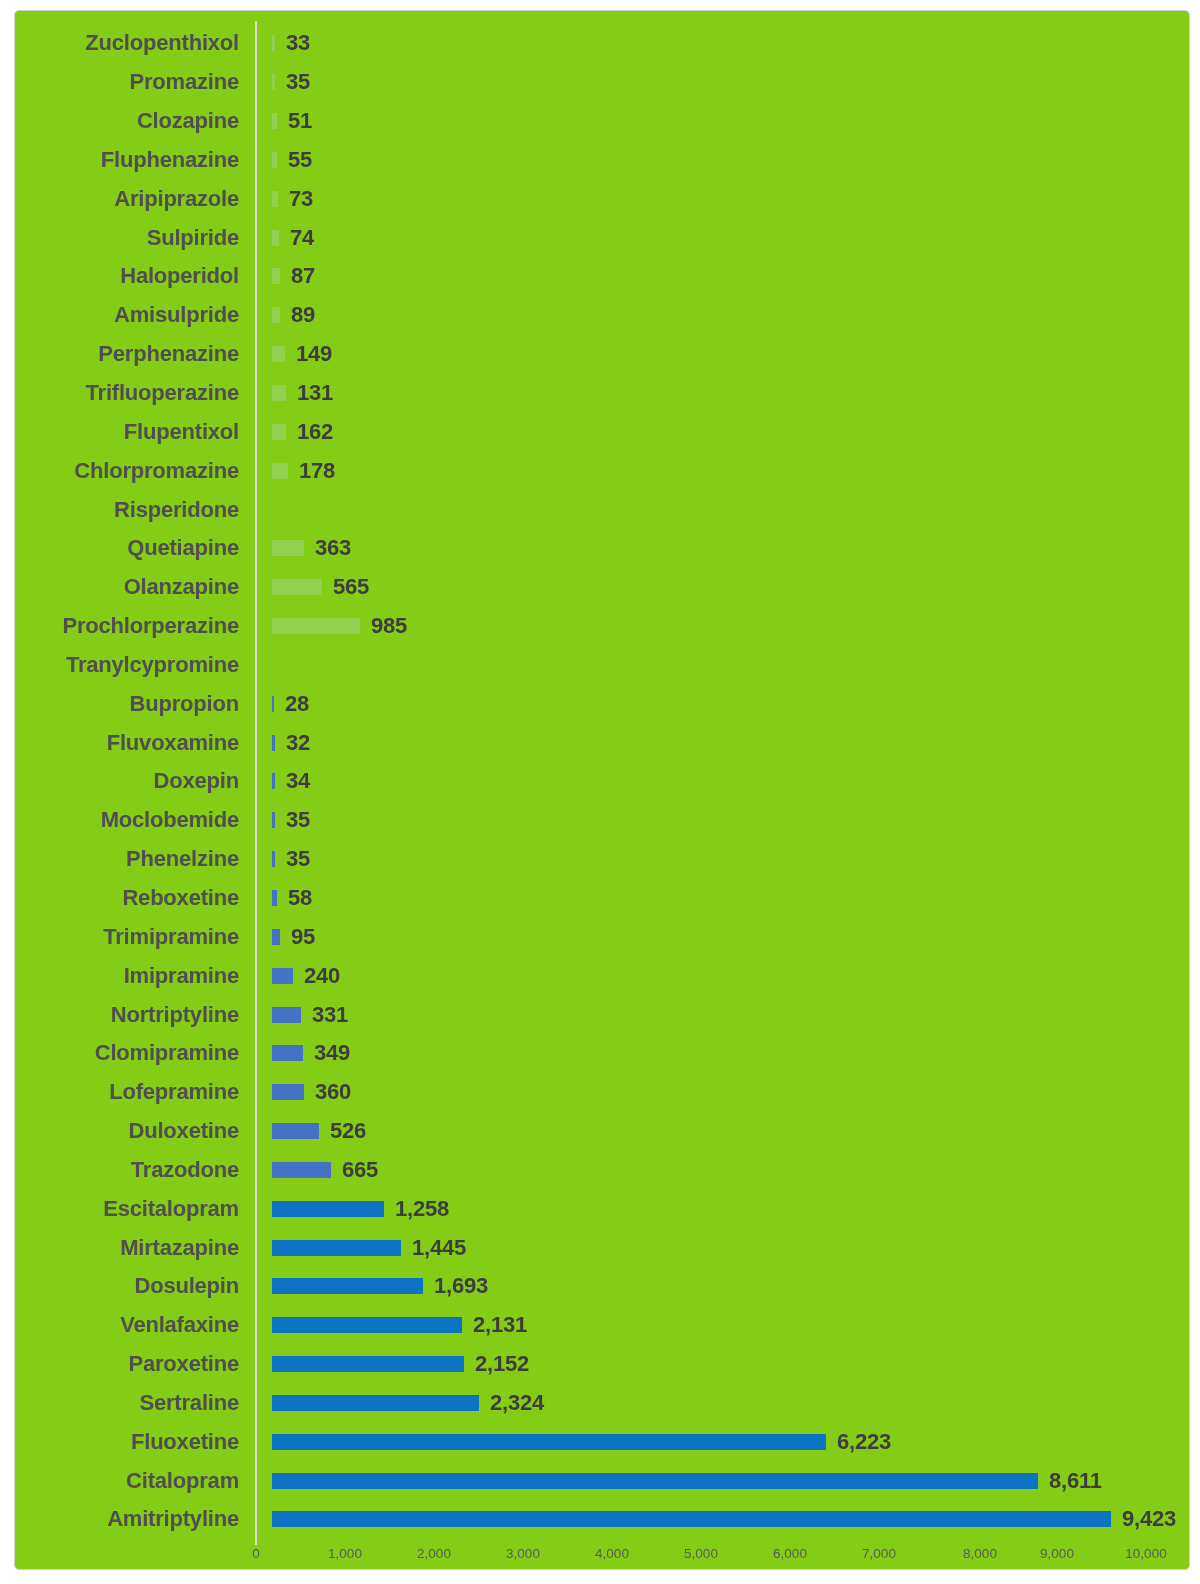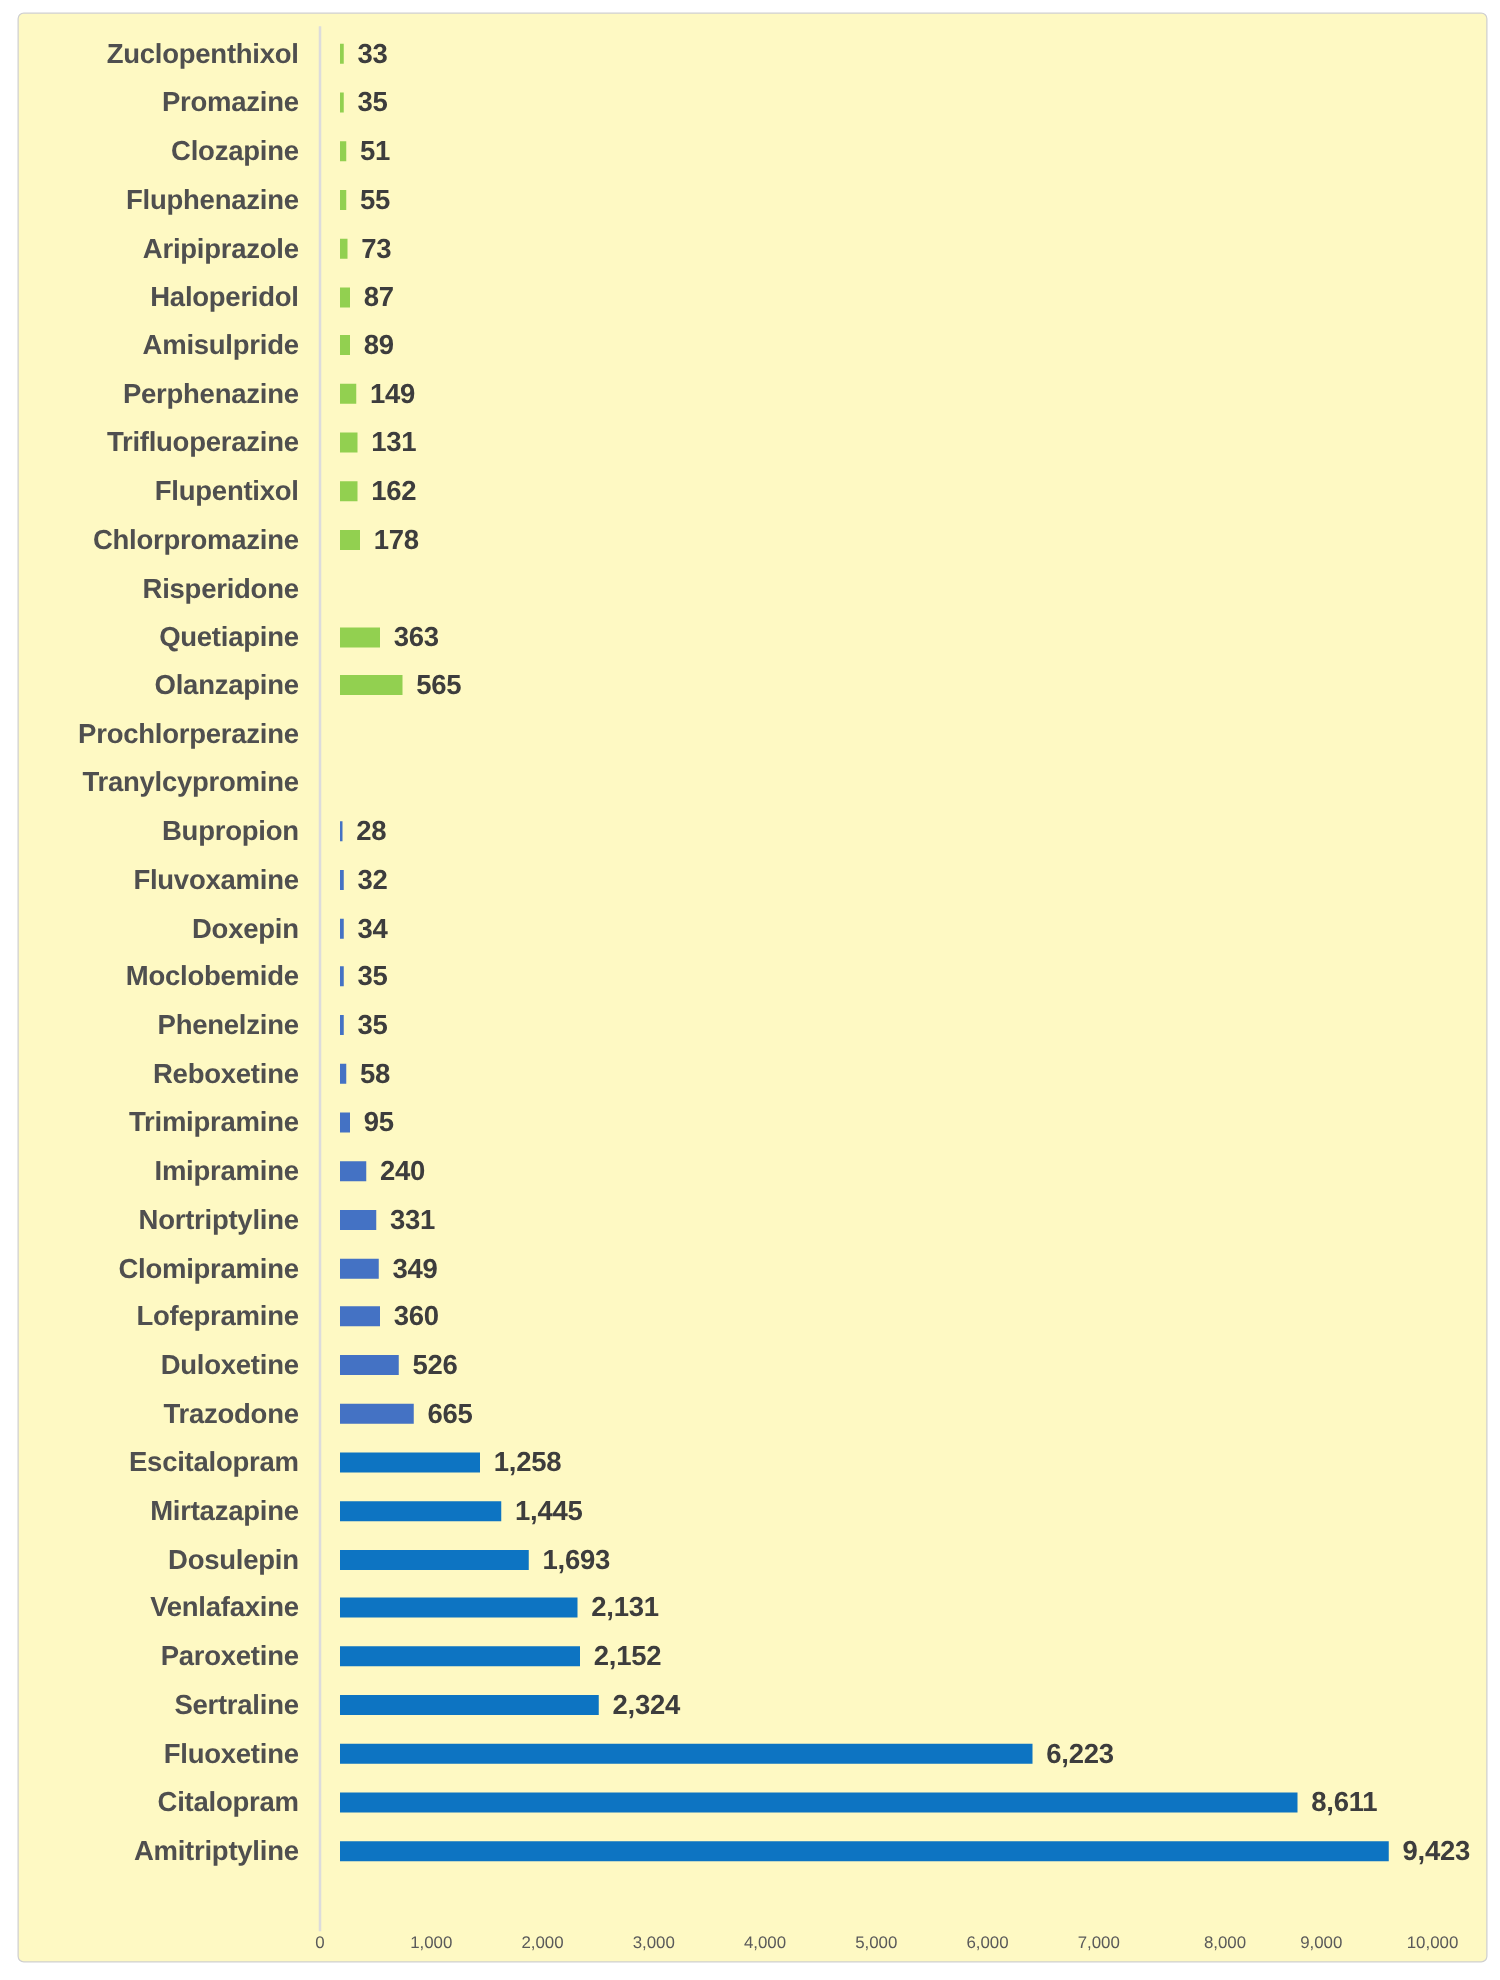--- a/index.html
+++ b/index.html
@@ -10,21 +10,21 @@
     height: 1584px;
     font-family: "Liberation Sans", "DejaVu Sans", sans-serif;
     overflow: hidden;
   }
   .card {
     position: absolute;
     left: 14px;
     top: 10px;
     width: 1176px;
     height: 1560px;
-    background: #fef9c3;
+    background: #84cc16;
     border: 1px solid #d0d0d0;
     border-radius: 5px;
     box-sizing: border-box;
   }
   .rows {
     position: absolute;
     left: 0;
     top: 13px;
     right: 0;
   }
@@ -126,20 +126,27 @@
         </div>
       </div>
       <div class="row">
         <div class="cat">Aripiprazole</div>
         <div class="area">
           <div class="bar" style="width: 6px; background: rgb(146, 208, 80);"></div>
           <div class="val">73</div>
         </div>
       </div>
       <div class="row">
+        <div class="cat">Sulpiride</div>
+        <div class="area">
+          <div class="bar" style="width: 7px; background: rgb(146, 208, 80);"></div>
+          <div class="val">74</div>
+        </div>
+      </div>
+      <div class="row">
         <div class="cat">Haloperidol</div>
         <div class="area">
           <div class="bar" style="width: 8px; background: rgb(146, 208, 80);"></div>
           <div class="val">87</div>
         </div>
       </div>
       <div class="row">
         <div class="cat">Amisulpride</div>
         <div class="area">
           <div class="bar" style="width: 8px; background: rgb(146, 208, 80);"></div>
@@ -186,20 +193,24 @@
       </div>
       <div class="row">
         <div class="cat">Olanzapine</div>
         <div class="area">
           <div class="bar" style="width: 50px; background: rgb(146, 208, 80);"></div>
           <div class="val">565</div>
         </div>
       </div>
       <div class="row">
         <div class="cat">Prochlorperazine</div>
+        <div class="area">
+          <div class="bar" style="width: 88px; background: rgb(146, 208, 80);"></div>
+          <div class="val">985</div>
+        </div>
       </div>
       <div class="row">
         <div class="cat">Tranylcypromine</div>
       </div>
       <div class="row">
         <div class="cat">Bupropion</div>
         <div class="area">
           <div class="bar" style="width: 2px; background: rgb(68, 114, 196);"></div>
           <div class="val">28</div>
         </div>

